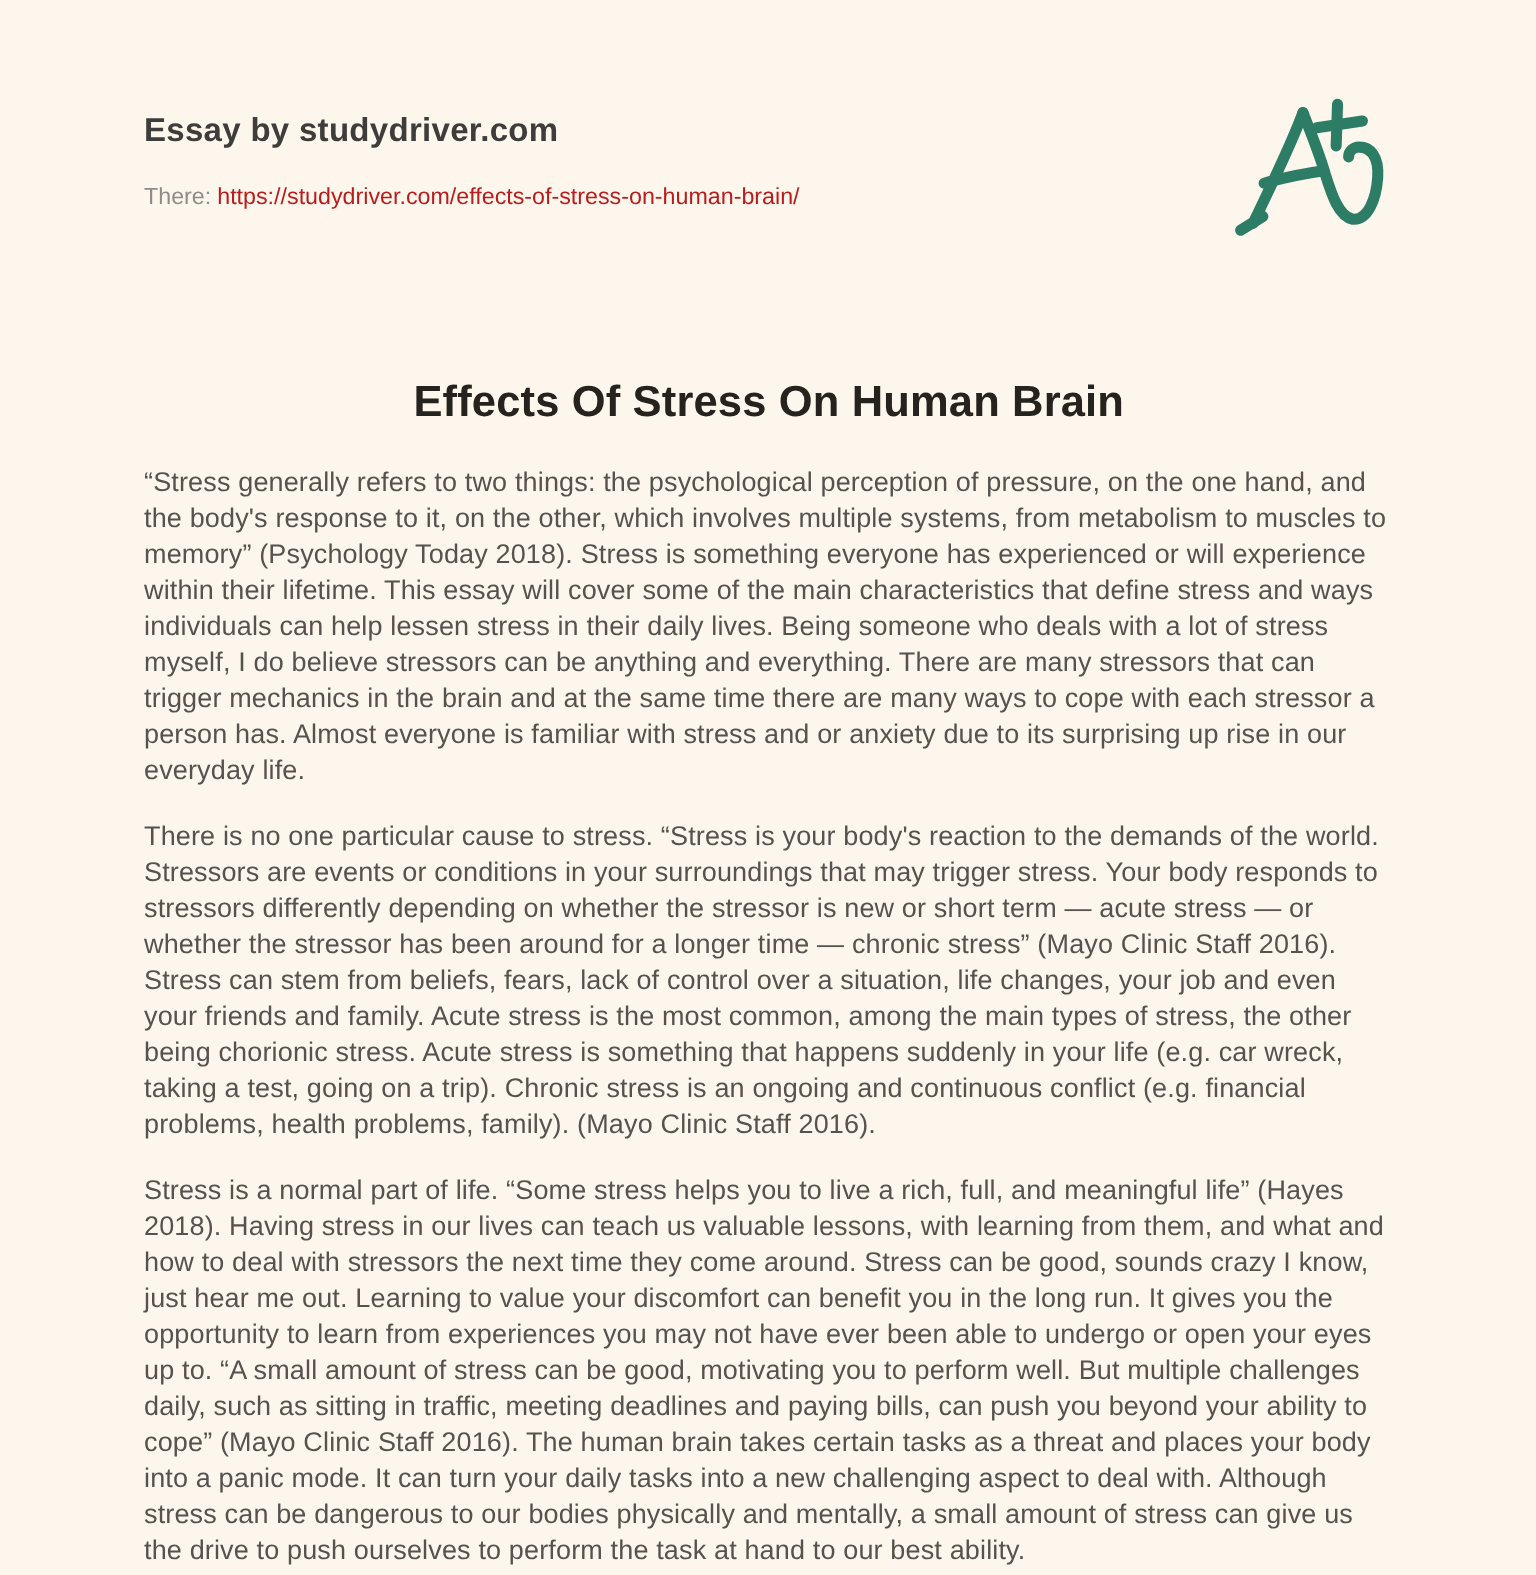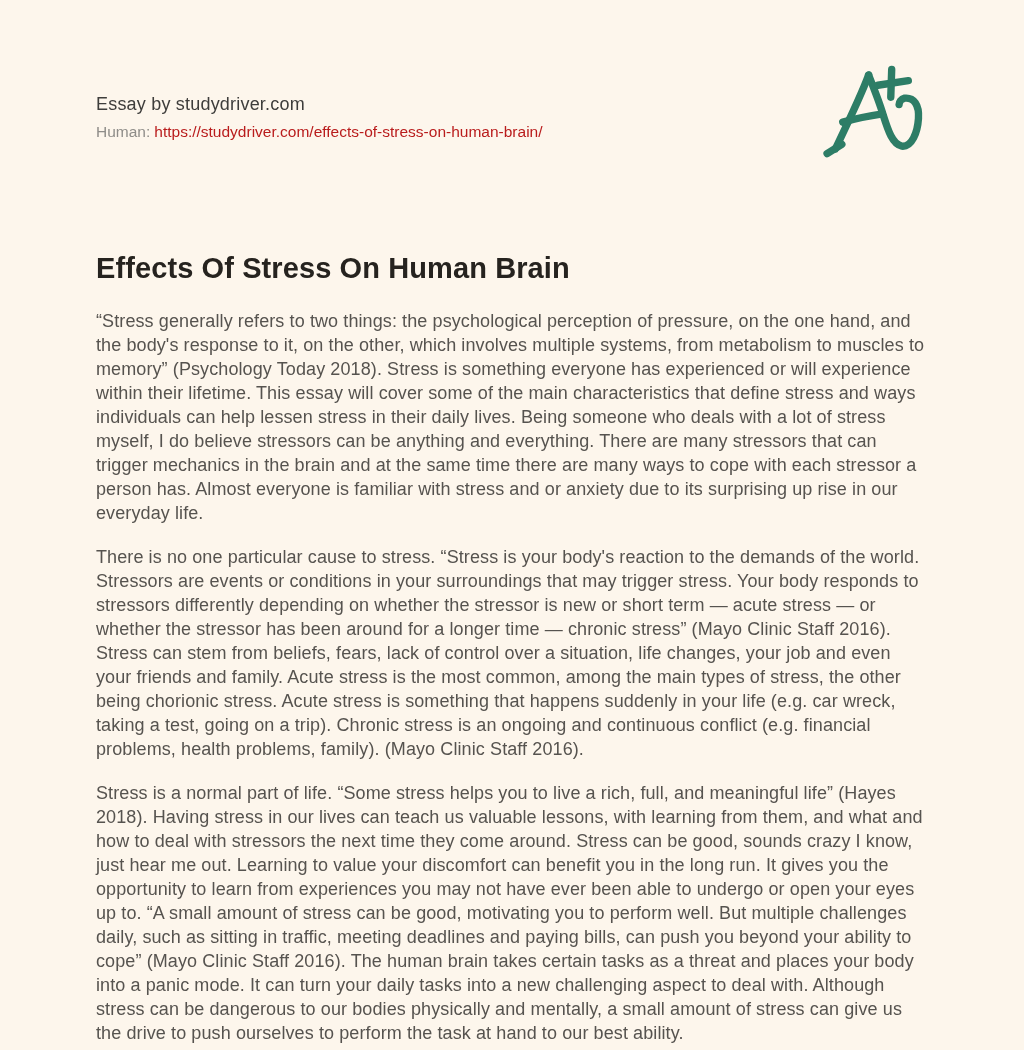--- a/index.html
+++ b/index.html
@@ -14,25 +14,24 @@
     width: 1024px;
     height: 1050px;
     background: #fdf6ec;
     overflow: hidden;
   }
 
   .byline {
     position: absolute;
     left: 96px;
     top: 74px;
-    font-size: 18px;
-    font-weight: 400;
+    font-size: 22px;
+    font-weight: 700;
     color: #3e3d3b;
     letter-spacing: 0.2px;
-    margin-top: 20px;
   }
 
   .source-line {
     position: absolute;
     left: 96px;
     top: 123px;
     font-size: 15.5px;
     color: #8f8d89;
   }
 
@@ -56,40 +55,41 @@
     top: 252px;
     width: 833px;
   }
 
   .essay-title {
     font-size: 29px;
     font-weight: 700;
     color: #26231f;
     letter-spacing: 0.1px;
     margin-bottom: 24px;
+    text-align: center;
   }
 
   .essay-paragraph {
     font-size: 18px;
     line-height: 24px;
     color: #56534f;
     margin-bottom: 20px;
     letter-spacing: 0.1px;
   }
 </style>
 </head>
 <body>
 
 <div class="page">
 
   <header>
     <h1 class="byline">Essay by studydriver.com</h1>
 
     <p class="source-line">
-      <span>Human:</span><a class="source-link" href="#">https://studydriver.com/effects-of-stress-on-human-brain/</a>
+      <span>There:</span><a class="source-link" href="#">https://studydriver.com/effects-of-stress-on-human-brain/</a>
     </p>
 
     <span class="logo">
       <svg viewBox="0 0 130 110" width="120" height="108" aria-hidden="true">
         <g fill="none" stroke="#2d7d66" stroke-width="8" stroke-linecap="round" stroke-linejoin="round">
 
           <path d="M57 15 C49 37 33 70 21 95"></path>
 
           <path d="M12 100 L28 90"></path>
 

